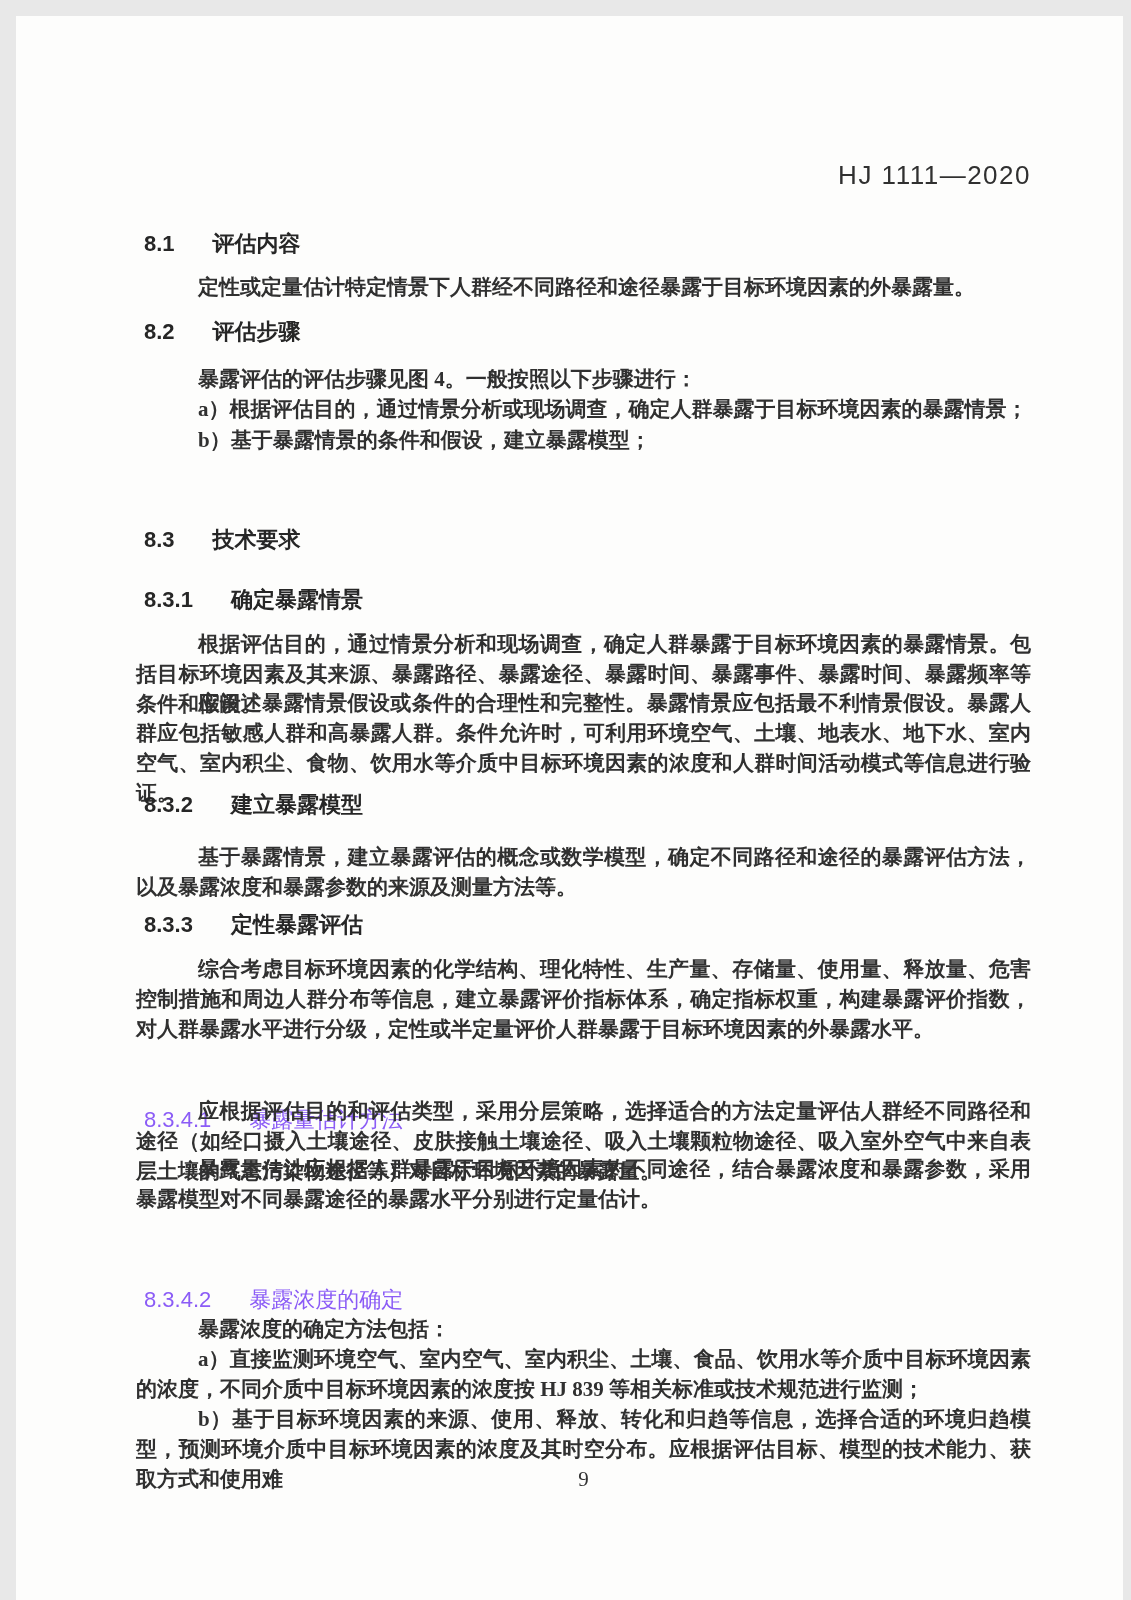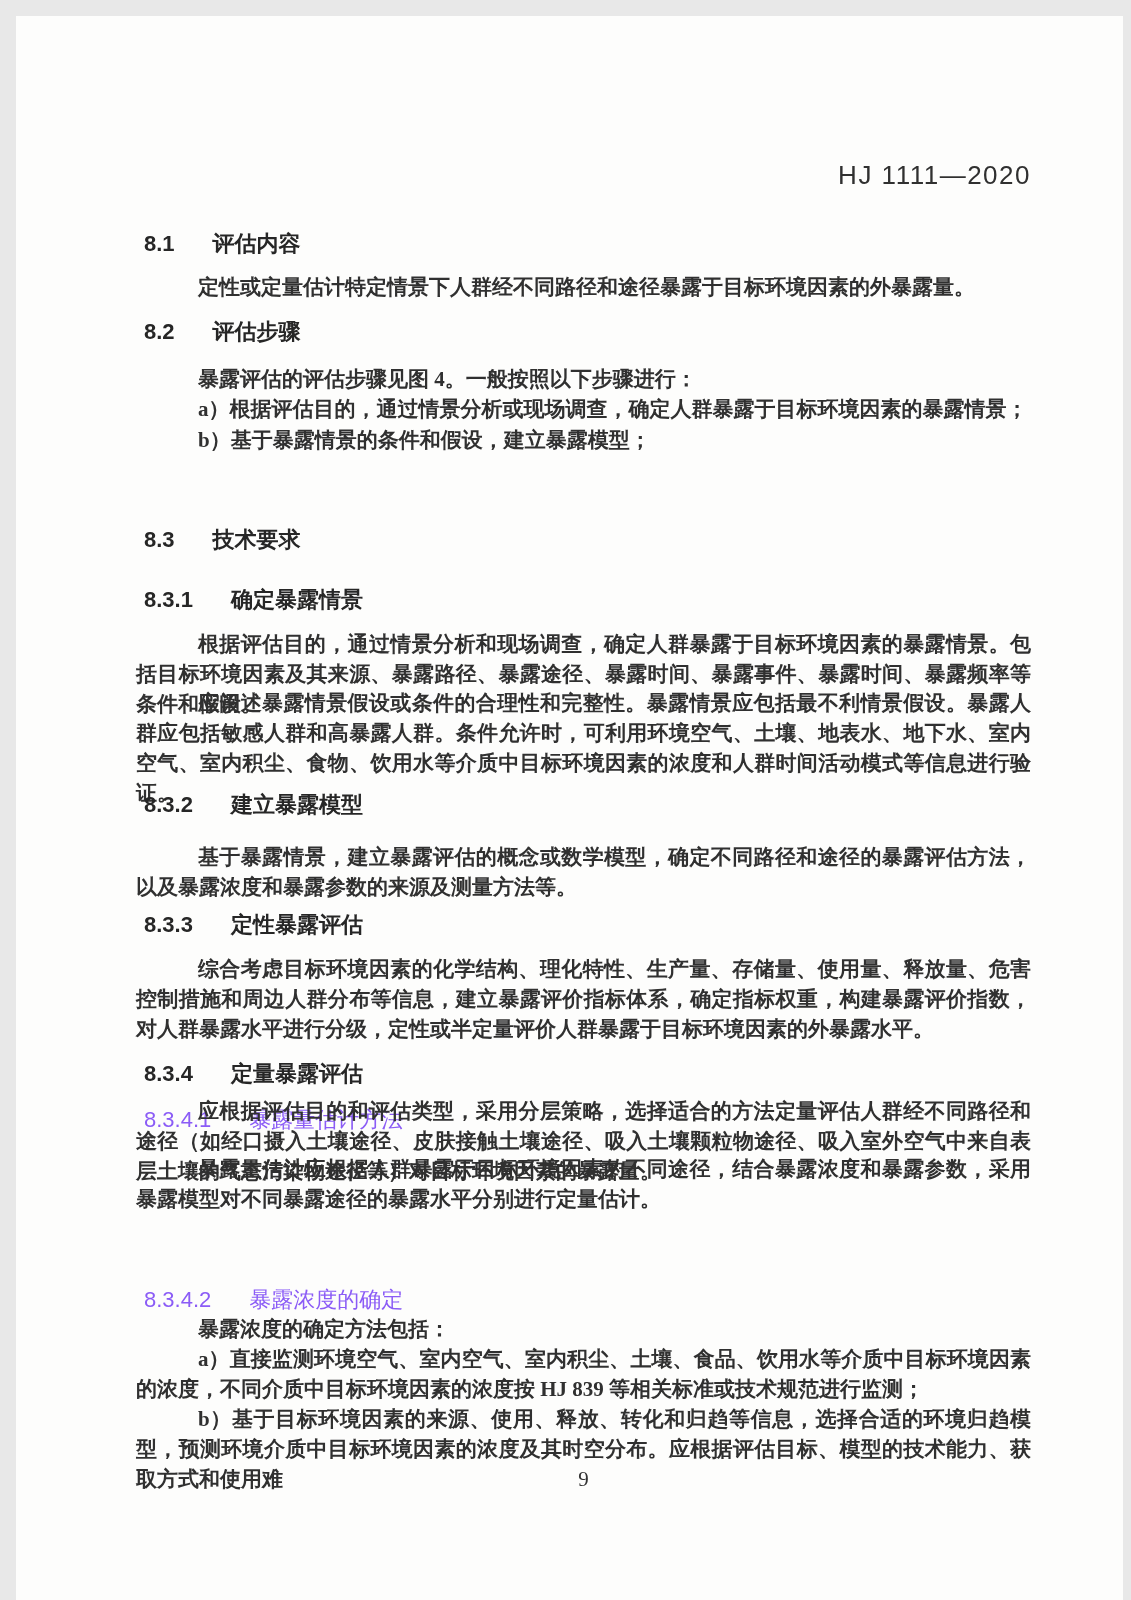--- a/index.html
+++ b/index.html
@@ -106,23 +106,20 @@
   <div class="h3" style="top:766px">
     <span class="num">8.3.2</span><span>建立暴露模型</span>
   </div>
   <p class="para indent" style="top:818px">基于暴露情景，建立暴露评估的概念或数学模型，确定不同路径和途径的暴露评估方法，以及暴露浓度和暴露参数的来源及测量方法等。</p>
 
   <div class="h3" style="top:886px">
     <span class="num">8.3.3</span><span>定性暴露评估</span>
   </div>
   <p class="para indent" style="top:930px">综合考虑目标环境因素的化学结构、理化特性、生产量、存储量、使用量、释放量、危害控制措施和周边人群分布等信息，建立暴露评价指标体系，确定指标权重，构建暴露评价指数，对人群暴露水平进行分级，定性或半定量评价人群暴露于目标环境因素的外暴露水平。</p>
 
-  <div class="h3" style="top:1035px">
-    <span class="num">8.3.4</span><span>定量暴露评估</span>
-  </div>
 
   <div class="h4" style="top:1081px">
     <span class="num">8.3.4.1</span><span>暴露量估计方法</span>
   </div>
   <p class="para indent" style="top:1072px">应根据评估目的和评估类型，采用分层策略，选择适合的方法定量评估人群经不同路径和途径（如经口摄入土壤途径、皮肤接触土壤途径、吸入土壤颗粒物途径、吸入室外空气中来自表层土壤的气态污染物途径等）对目标环境因素的暴露量。</p>
   <p class="para indent" style="top:1130px">暴露量估计应根据人群暴露于目标环境因素的不同途径，结合暴露浓度和暴露参数，采用暴露模型对不同暴露途径的暴露水平分别进行定量估计。</p>
 
   <div class="h4" style="top:1261px">
     <span class="num">8.3.4.2</span><span>暴露浓度的确定</span>
   </div>

